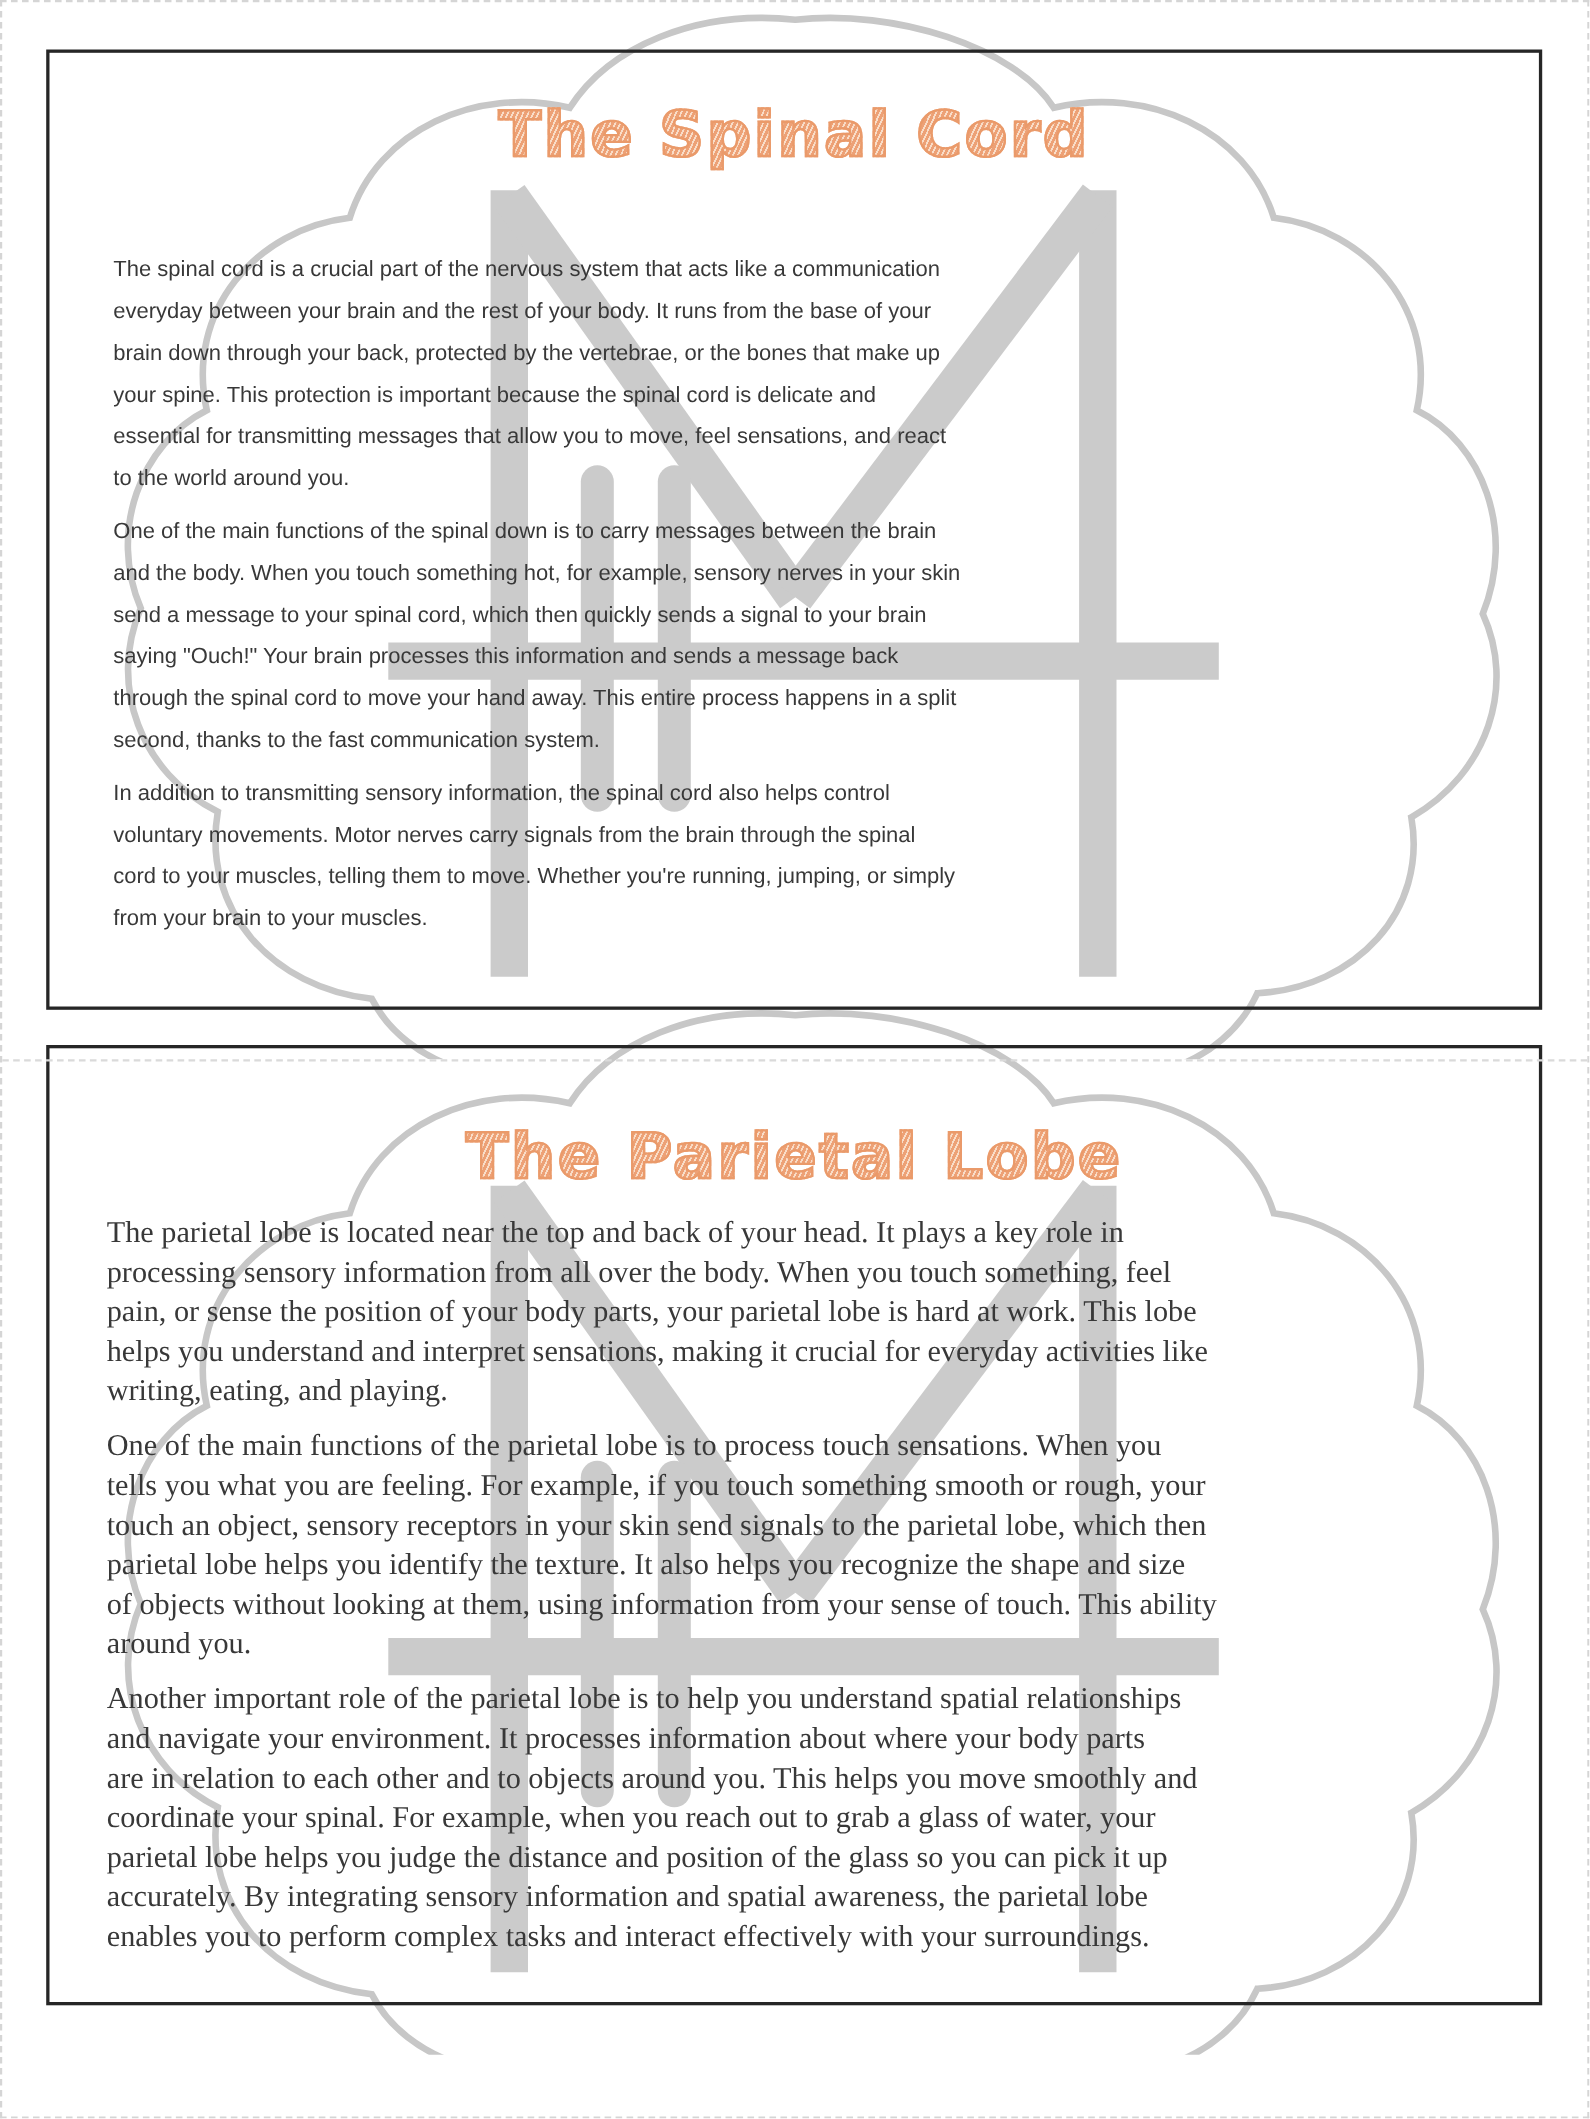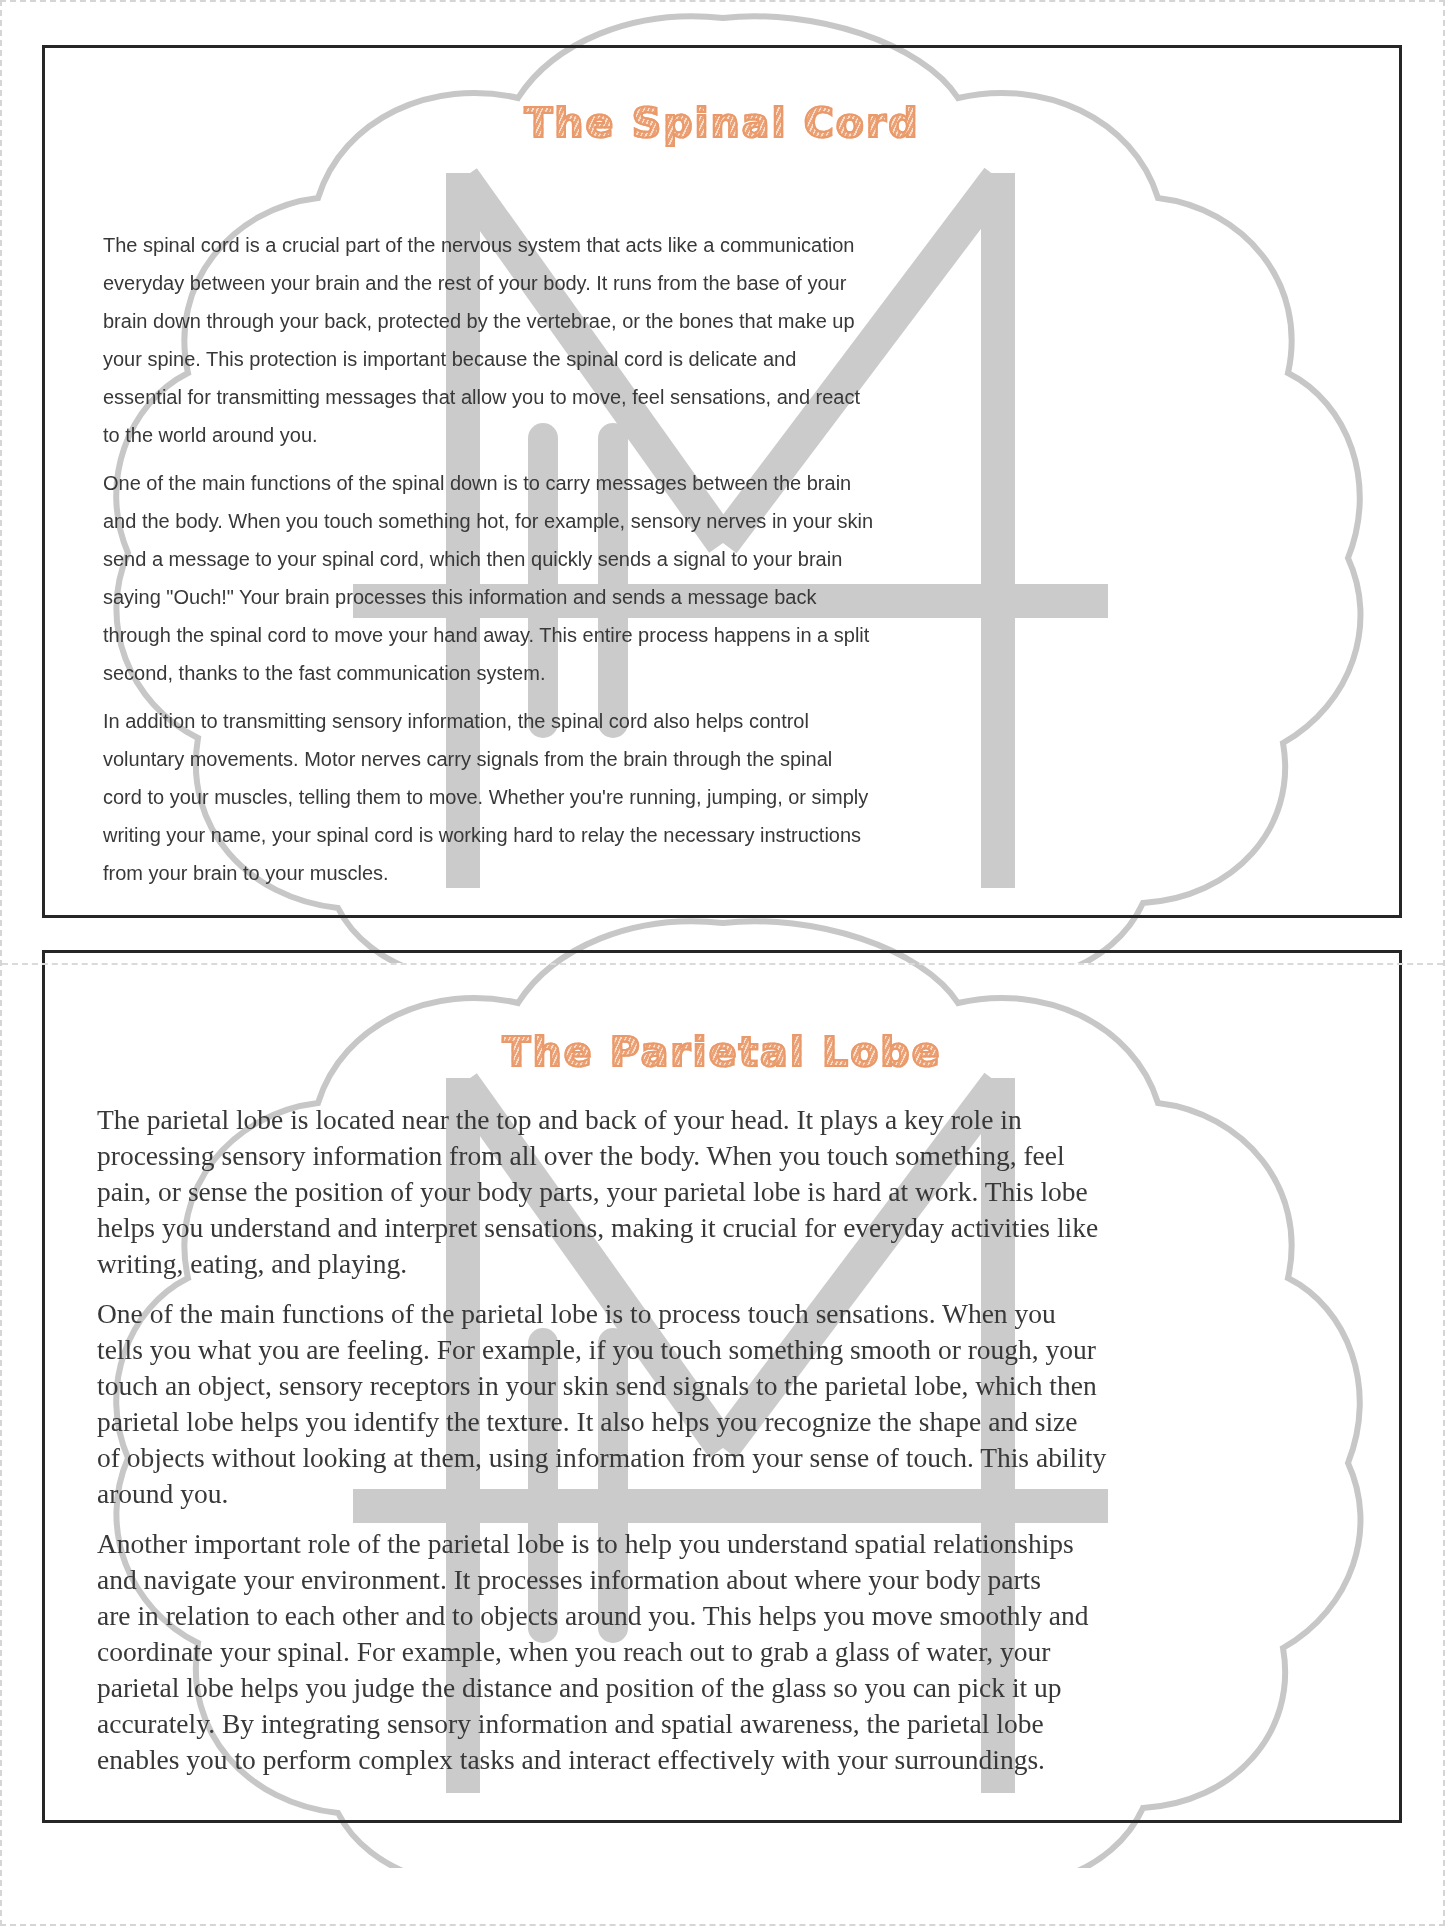--- a/index.html
+++ b/index.html
@@ -32,21 +32,21 @@
     border:3px solid #262626;
     z-index:1;
     box-sizing:border-box;
     overflow:hidden;
   }
   .card-title{
     margin:0;
     text-align:center;
     font-family:"DejaVu Sans", sans-serif;
     font-weight:700;
-    font-size:41px;
+    font-size:57px;
     line-height:78px;
     letter-spacing:2px;
     color:#eda176;
     background:repeating-linear-gradient(115deg,#eda176 0px,#eda176 2.6px,#f9ddc8 2.6px,#f9ddc8 4.2px);
     -webkit-background-clip:text;
     background-clip:text;
     -webkit-text-fill-color:transparent;
     -webkit-text-stroke:2.2px #ea9a6a;
   }
   .card.spinal .card-title{margin-top:36px;}
@@ -112,21 +112,20 @@
             <div class="line">and the body. When you touch something hot, for example, sensory nerves in your skin</div>
             <div class="line">send a message to your spinal cord, which then quickly sends a signal to your brain</div>
             <div class="line">saying "Ouch!" Your brain processes this information and sends a message back</div>
             <div class="line">through the spinal cord to move your hand away. This entire process happens in a split</div>
             <div class="line">second, thanks to the fast communication system.</div>
           </div>
           <div class="para">
             <div class="line">In addition to transmitting sensory information, the spinal cord also helps control</div>
             <div class="line">voluntary movements. Motor nerves carry signals from the brain through the spinal</div>
             <div class="line">cord to your muscles, telling them to move. Whether you're running, jumping, or simply</div>
-            <div class="line">writing your name, your spinal cord is working hard to relay the necessary instructions</div>
             <div class="line">from your brain to your muscles.</div>
           </div>
         </div>
     </div>
   </div>
 
   <div class="cutline"></div>
 
   <div class="half bottom">
     <svg class="watermark" width="1300" height="1000" viewBox="0 0 1300 1000" fill="none">

